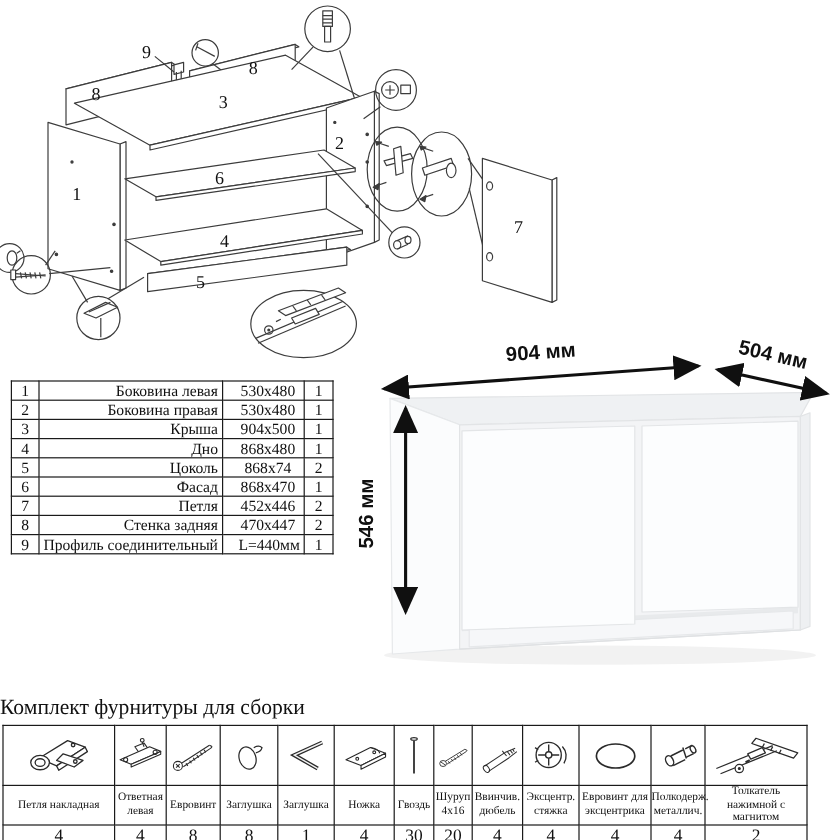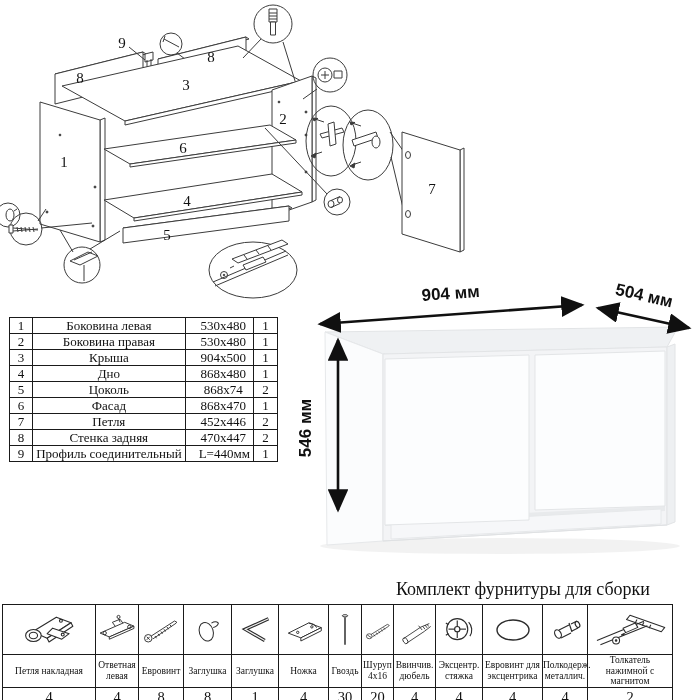--- a/index.html
+++ b/index.html
@@ -11,27 +11,27 @@
   #exploded{position:absolute;left:0;top:2px;}
   #cabinet{position:absolute;left:295px;top:282px;}
   .drawing text{font-family:"Liberation Serif",serif;font-size:15px;fill:#111;}
 
   
   .parts-table{position:absolute;left:9px;top:317px;width:269px;
                border-collapse:collapse;table-layout:fixed;font-size:13px;}
   .parts-table td{border:1px solid #1a1a1a;height:15px;line-height:1;
                   padding:0 3px;overflow:hidden;white-space:nowrap;}
   .parts-table td.c-num{text-align:center;padding:0;}
-  .parts-table td.c-name{text-align:center;}
+  .parts-table td.c-name{text-align:right;}
   .parts-table td.c-size{text-align:center;padding-left:11px;}
   .parts-table td.c-size.left{text-align:right;}
   .parts-table td.c-qty{text-align:center;padding:0;}
 
   
-  .hw-title{position:absolute;left:0;top:579px;width:650px;text-align:right;
+  .hw-title{position:absolute;left:0;top:579px;width:650px;text-align:left;
             font-size:18px;}
   .hw-table{position:absolute;left:2px;top:604px;width:566px;
             border-collapse:collapse;table-layout:fixed;}
   .hw-table td{border:1px solid #1a1a1a;text-align:center;vertical-align:middle;padding:0;}
   .hw-icon-cell{height:49px;}
   .hw-icon-cell svg{display:block;margin:0 auto;}
   .hw-name-cell{font-size:9.5px;line-height:1.12;height:22px;padding:0 1px;}
   .hw-qty-cell{font-size:14.5px;height:19px;}
 
   .dim-label{font-family:"Liberation Sans",sans-serif;font-weight:bold;

